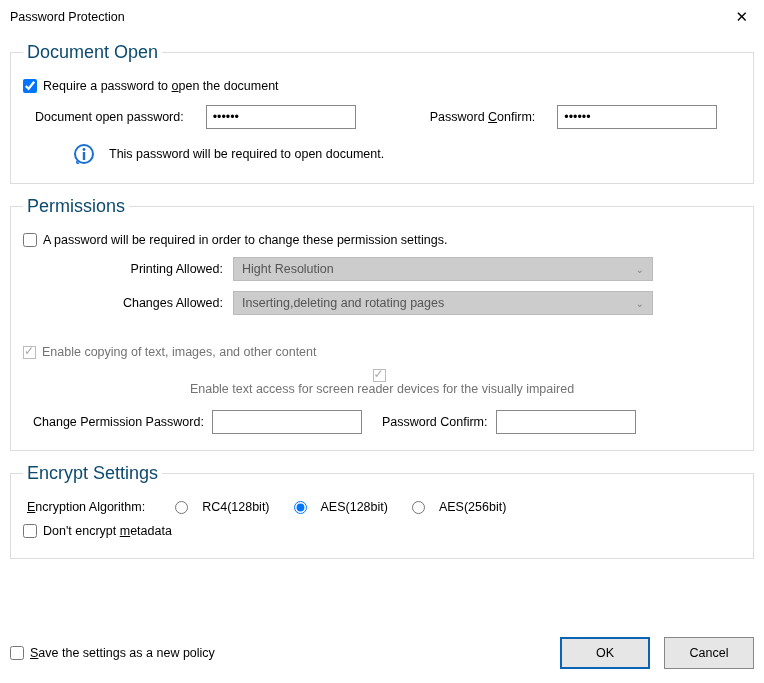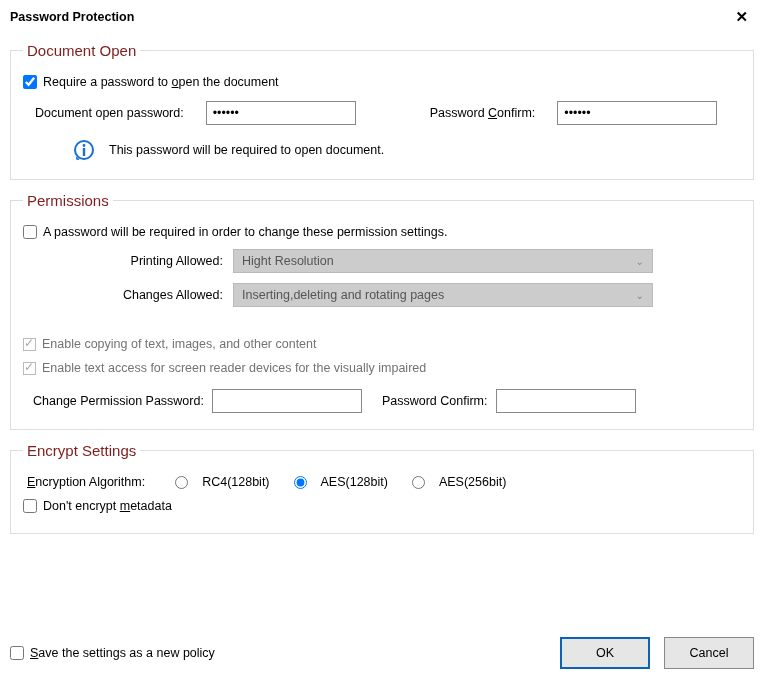--- a/index.html
+++ b/index.html
@@ -12,35 +12,34 @@
     width: 764px;
     height: 683px;
     overflow: hidden;
     position: relative;
   }
   .titlebar {
     display: flex;
     align-items: center;
     justify-content: space-between;
     padding: 6px 10px 6px 10px;
-    font-weight: bold;
   }
   .titlebar .title { font-size: 12.5px; }
   .close-x { font-size: 15px; padding: 2px 6px; cursor: default; font-family: Arial, sans-serif; }
   .content { padding: 0 10px 0 10px; }
   fieldset {
     border: 1px solid #ddd;
     margin: 8px 0 12px 0;
     padding: 10px 12px 14px 12px;
     position: relative;
   }
   legend {
-    font-size: 15px;
+    font-size: 18px;
     padding: 0 4px;
-    color: #7f1d1d;
+    color: #0c4a6e;
   }
   .cb { margin: 0 6px 0 0; width: 14px; height: 14px; }
   .checkbox-row { display: flex; align-items: center; margin: 6px 0; }
   .lbl { white-space: nowrap; }
   .underline-char { text-decoration: underline; }
   .open-pass-row {
     display: flex;
     align-items: center;
     gap: 22px;
     margin: 12px 0 6px 6px;
@@ -210,21 +209,21 @@
       </div>
     </div>
 
     <div style="height:14px"></div>
 
     <div class="checkbox-row disabled-text">
       <span class="cb-disabled checked"></span>
       <span class="lbl">Enable copying of text, images, and other content</span>
     </div>
 
-    <div class="checkbox-row disabled-text" style="margin-top:10px;">
+    <div class="checkbox-row disabled-text" style="margin-top:10px;flex-direction:column;">
       <span class="cb-disabled checked"></span>
       <span class="lbl">Enable text access for screen reader devices for the visually impaired</span>
     </div>
 
     <div class="change-pass-row">
       <span class="lbl nowrap">Change Permission Password:</span>
       <input class="text" type="text" style="width: 150px;" value="">
       <span style="width:4px"></span>
       <span class="lbl nowrap">Password Confirm:</span>
       <input class="text" type="text" style="width: 140px;" value="">

